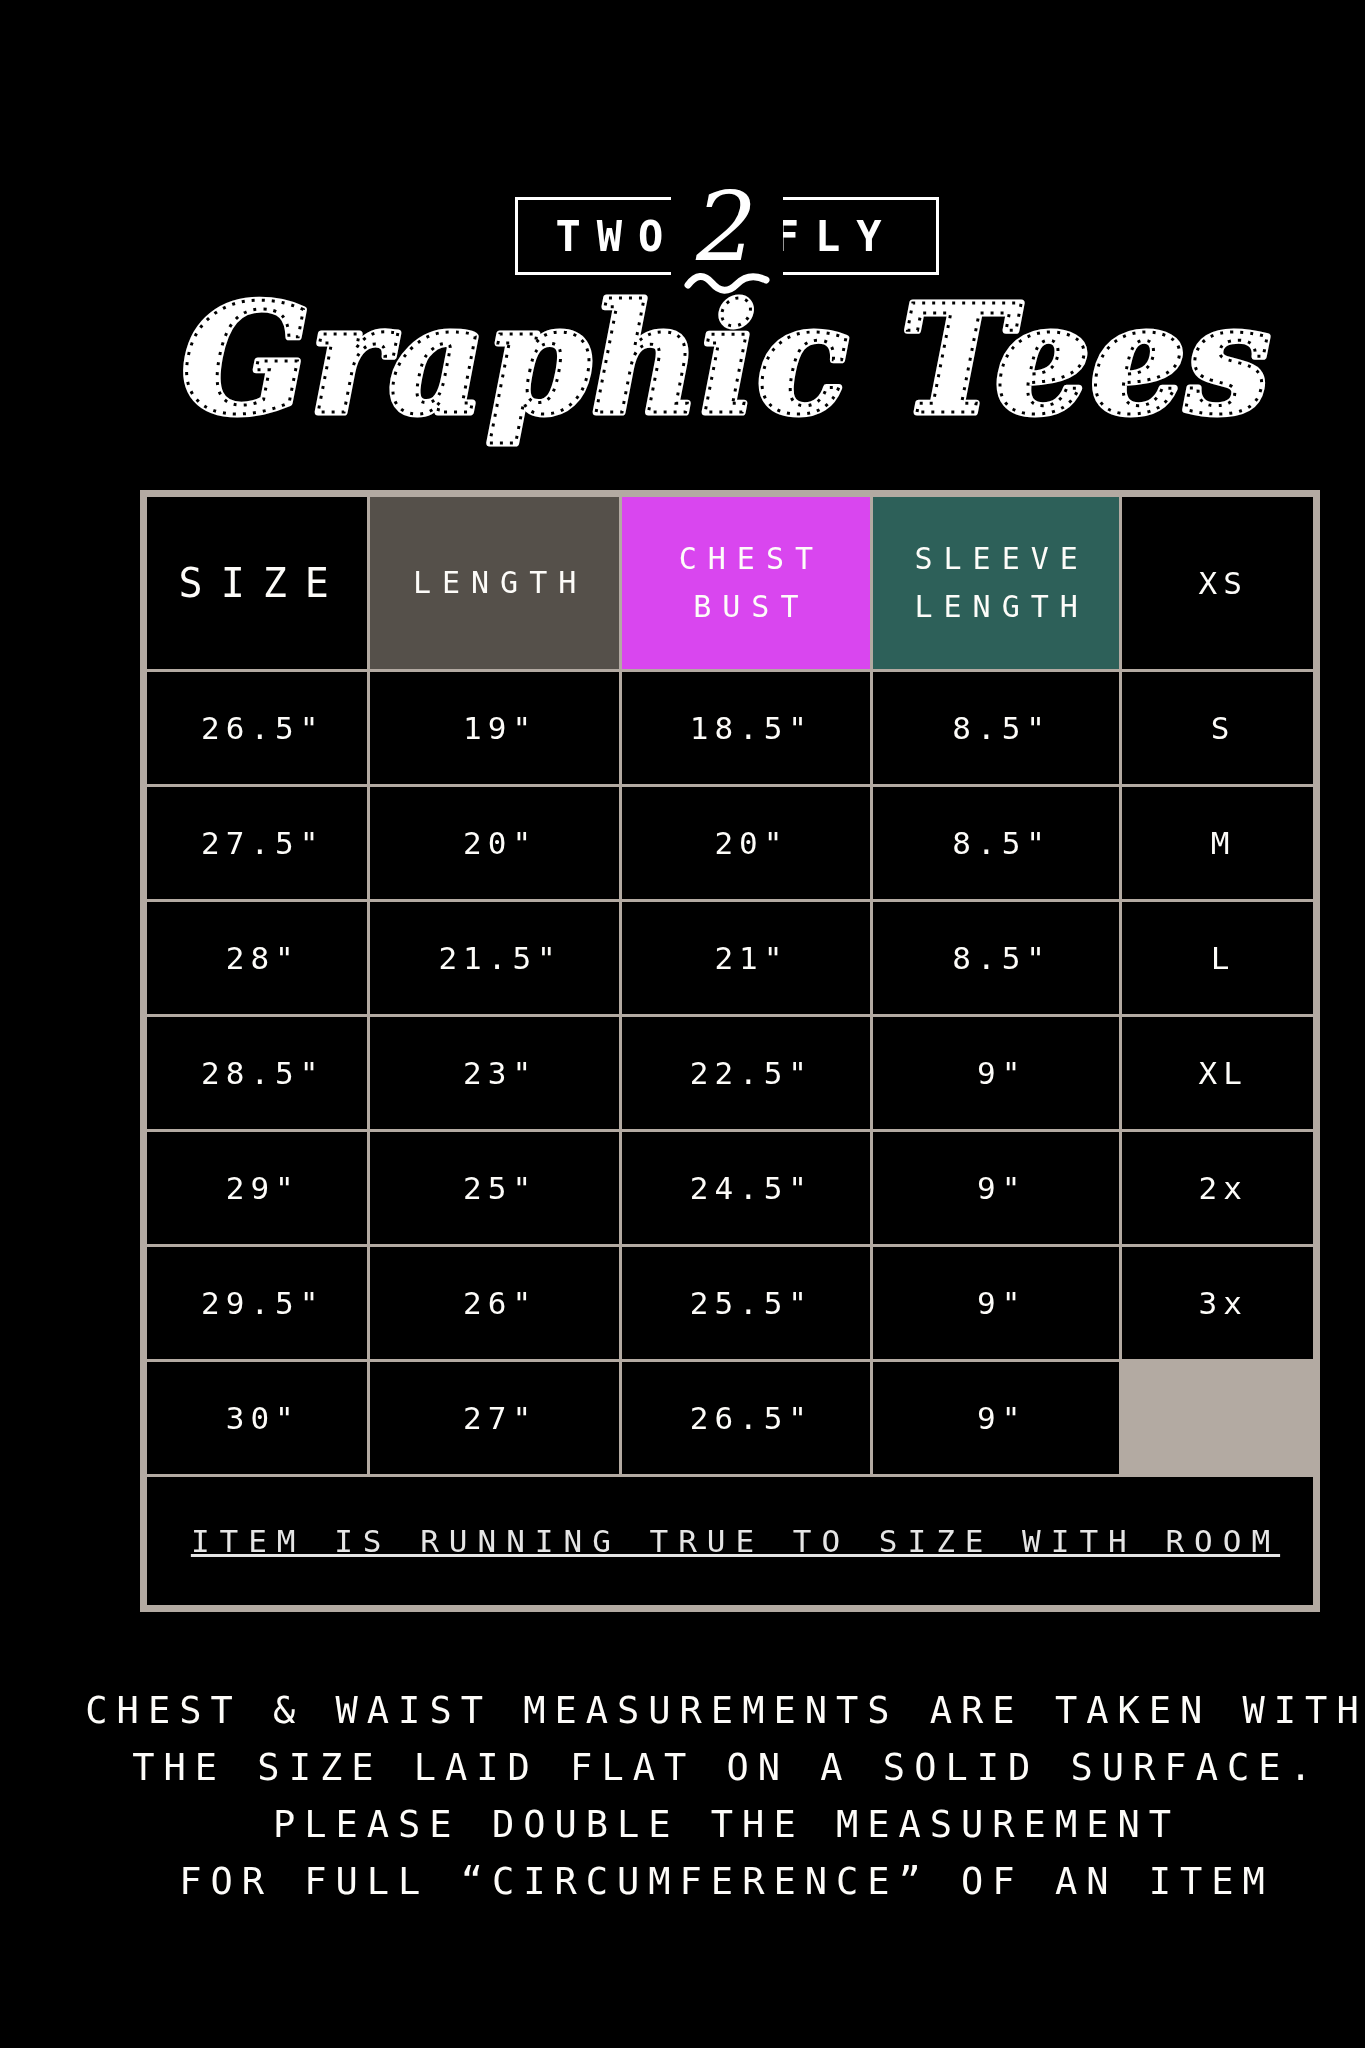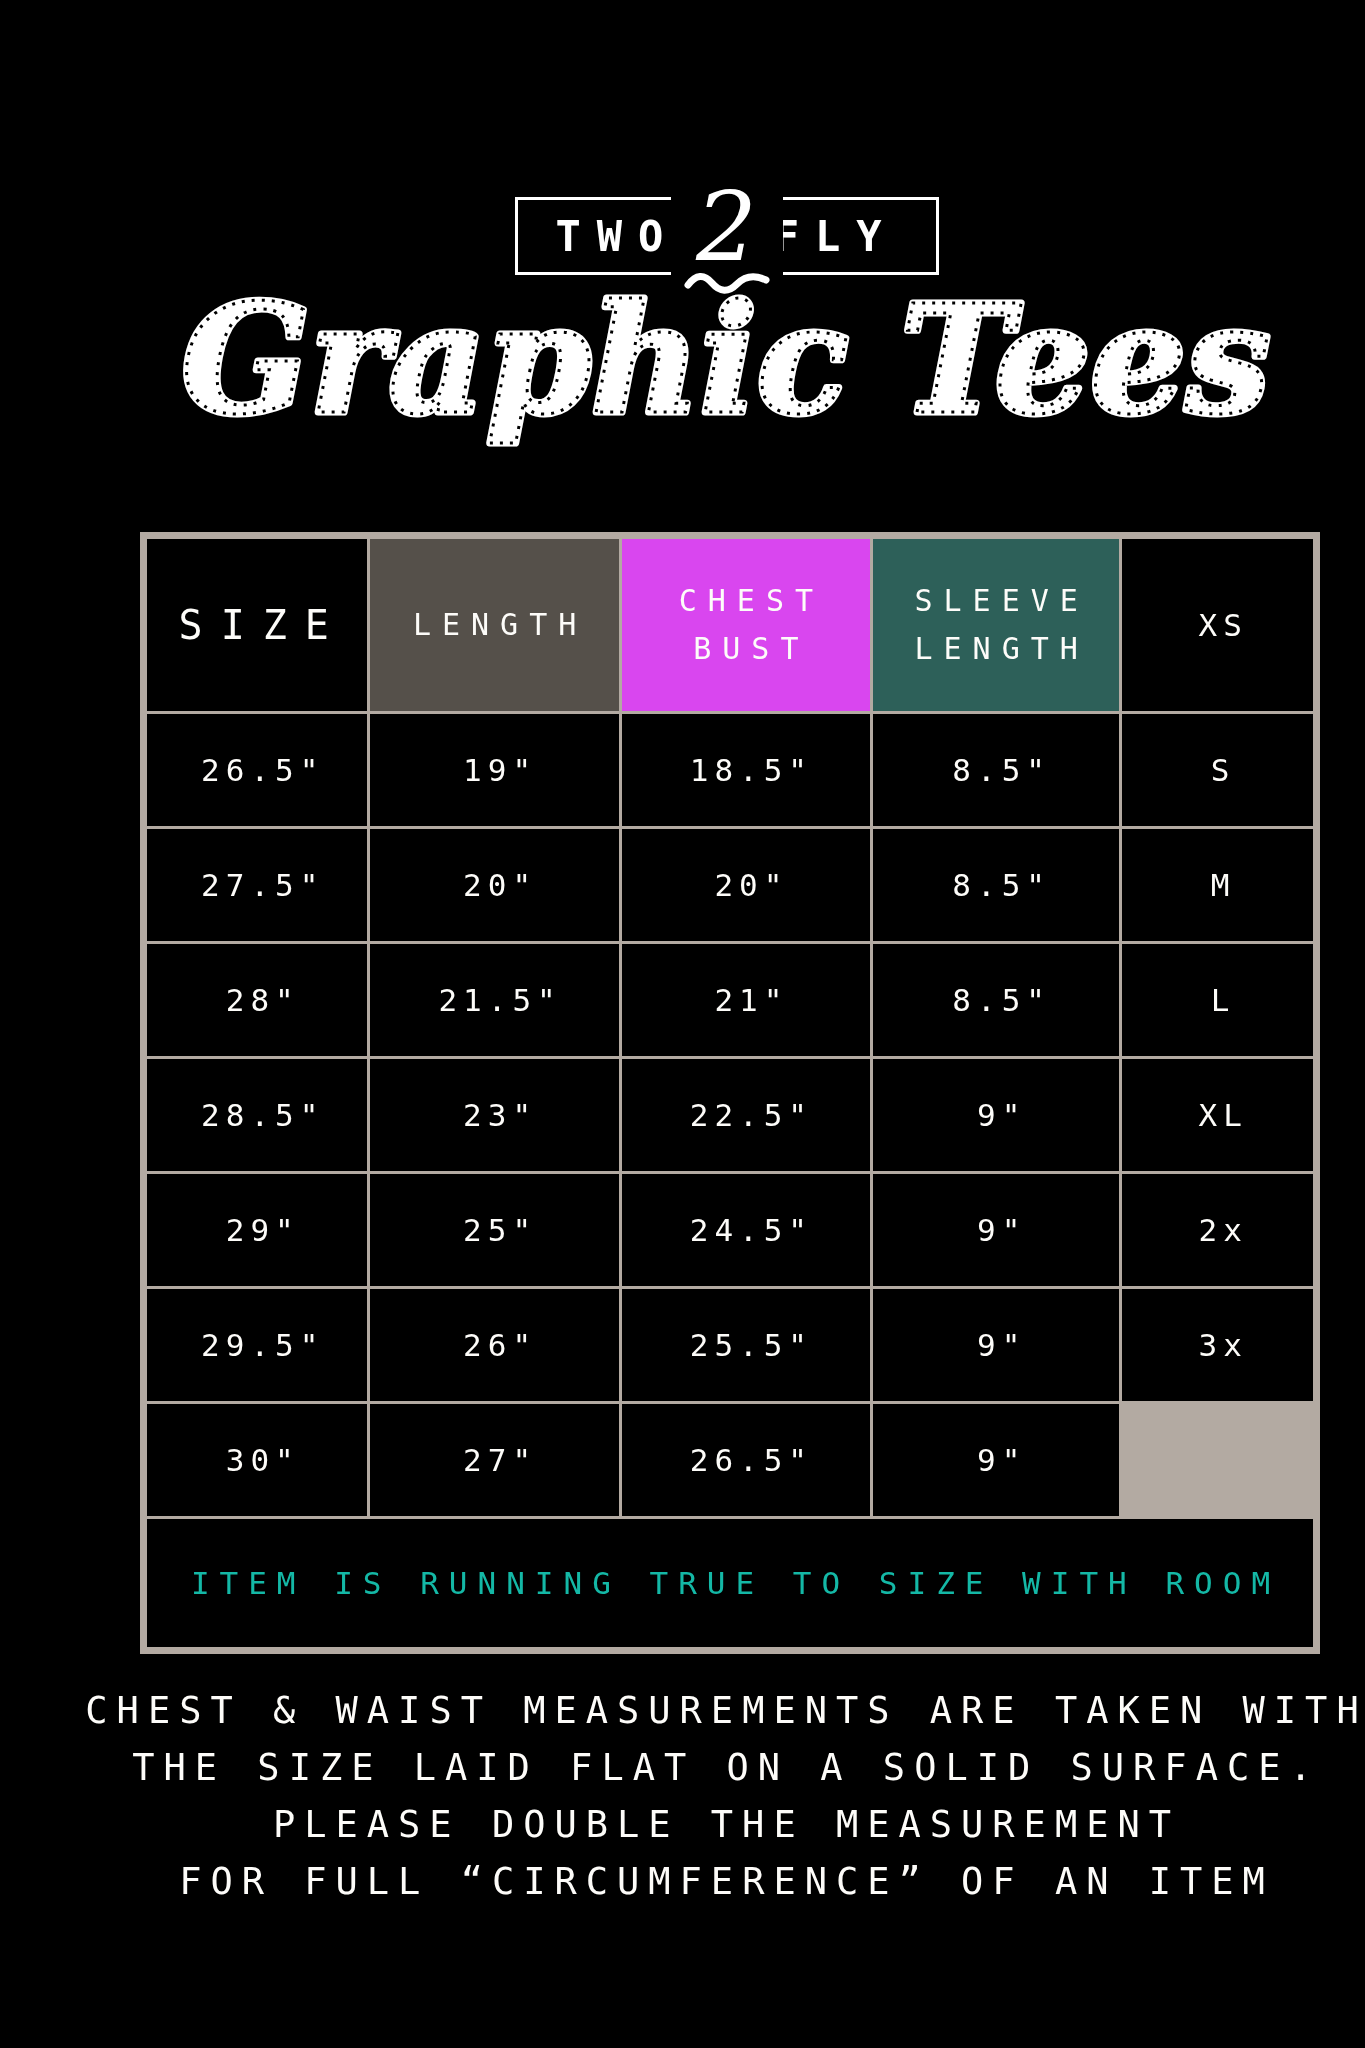--- a/index.html
+++ b/index.html
@@ -64,21 +64,21 @@
     font-family:"DejaVu Serif","Liberation Serif",serif;
     font-style:italic;font-weight:bold;
     font-size:150px;
     fill:none;stroke:#000;stroke-width:3;
     stroke-dasharray:3 7;
   }
 
   
   .chart{
     position:absolute;
-    top:532px;left:96px;
+    top:490px;left:96px;
     width:1180px;
     background:#b3aaa2;
     padding:7px;
     box-sizing:border-box;
     display:grid;
     grid-template-columns:222fr 250fr 250fr 248fr 192fr;
     grid-template-rows:172px repeat(7,112px) 128px;
     gap:3px;
   }
   .cell{
@@ -97,21 +97,22 @@
   .head-size{font-size:40px;letter-spacing:18px;}
   .data{
     font-size:31px;
     letter-spacing:6px;
     color:#fdfcf9;
   }
   .tfoot{
     grid-column:1 / -1;
     font-size:31px;
     letter-spacing:10px;
-    color:#14b8a6;
+    color:#e5e5e5;
+    text-decoration:underline;
   }
   .cell span{text-indent:11px;} 
 
   
   .notes{
     position:absolute;
     top:1682px;left:0;
     width:1365px;
     text-align:center;
     font-size:37px;

